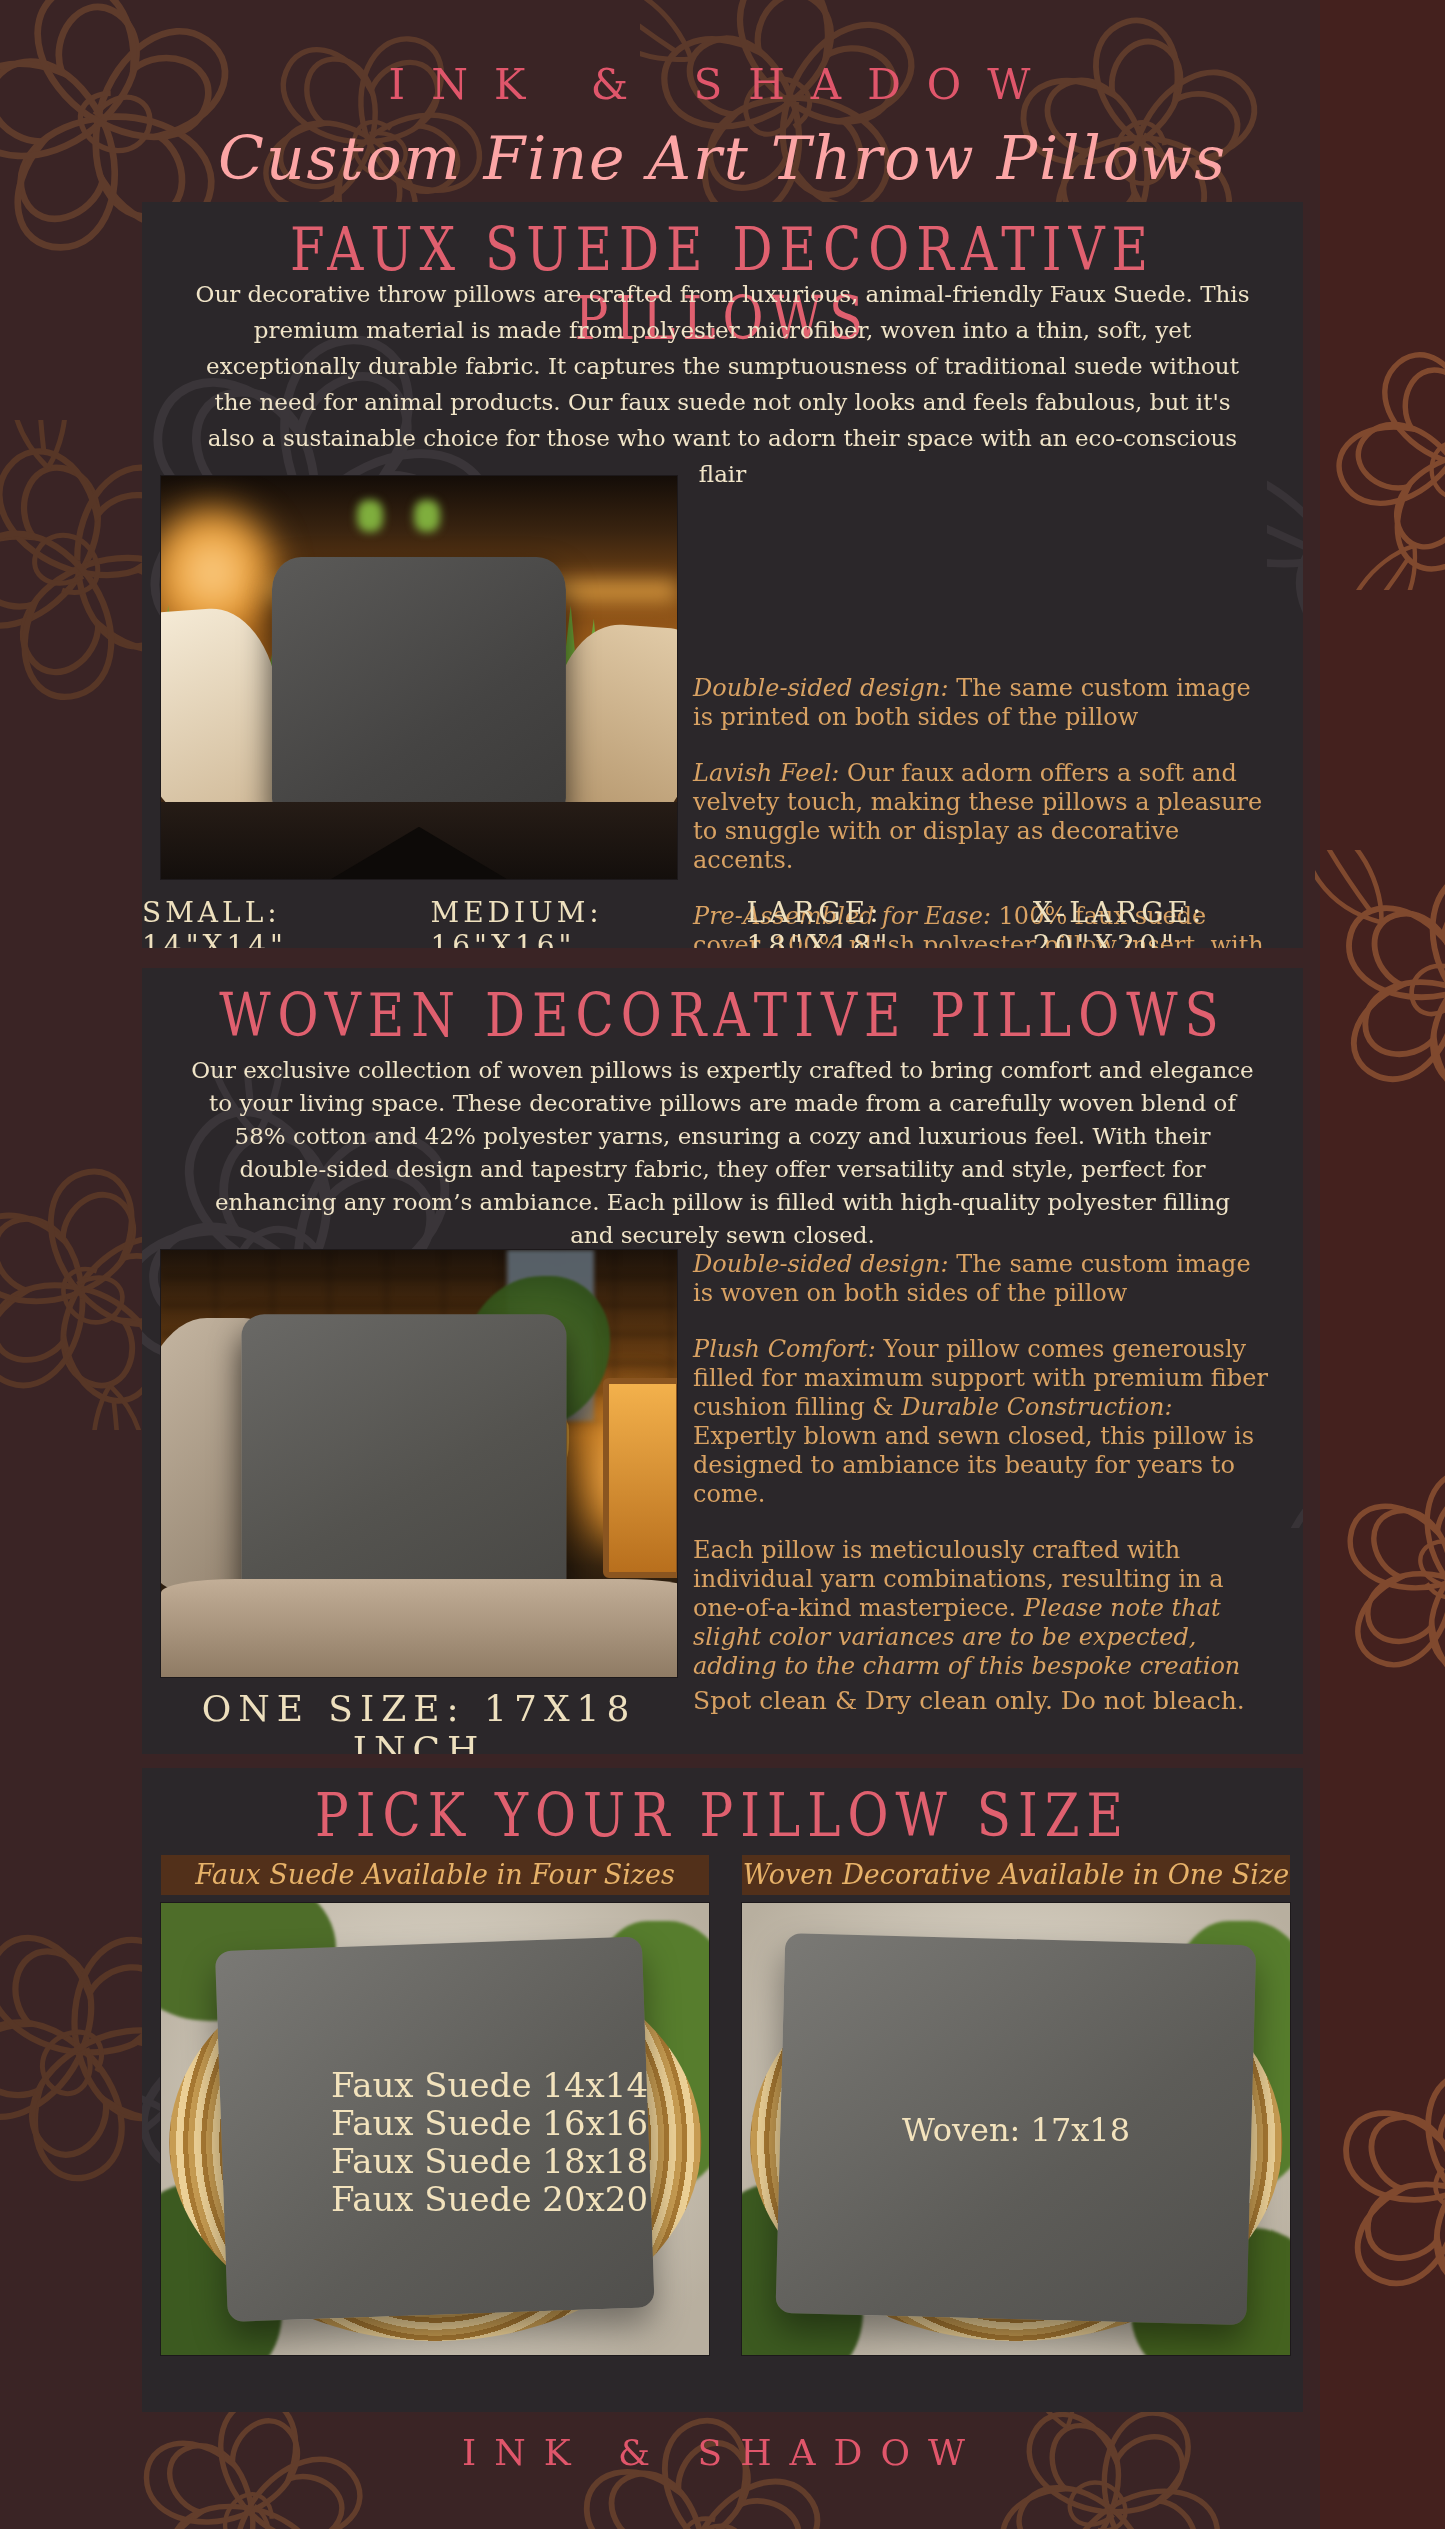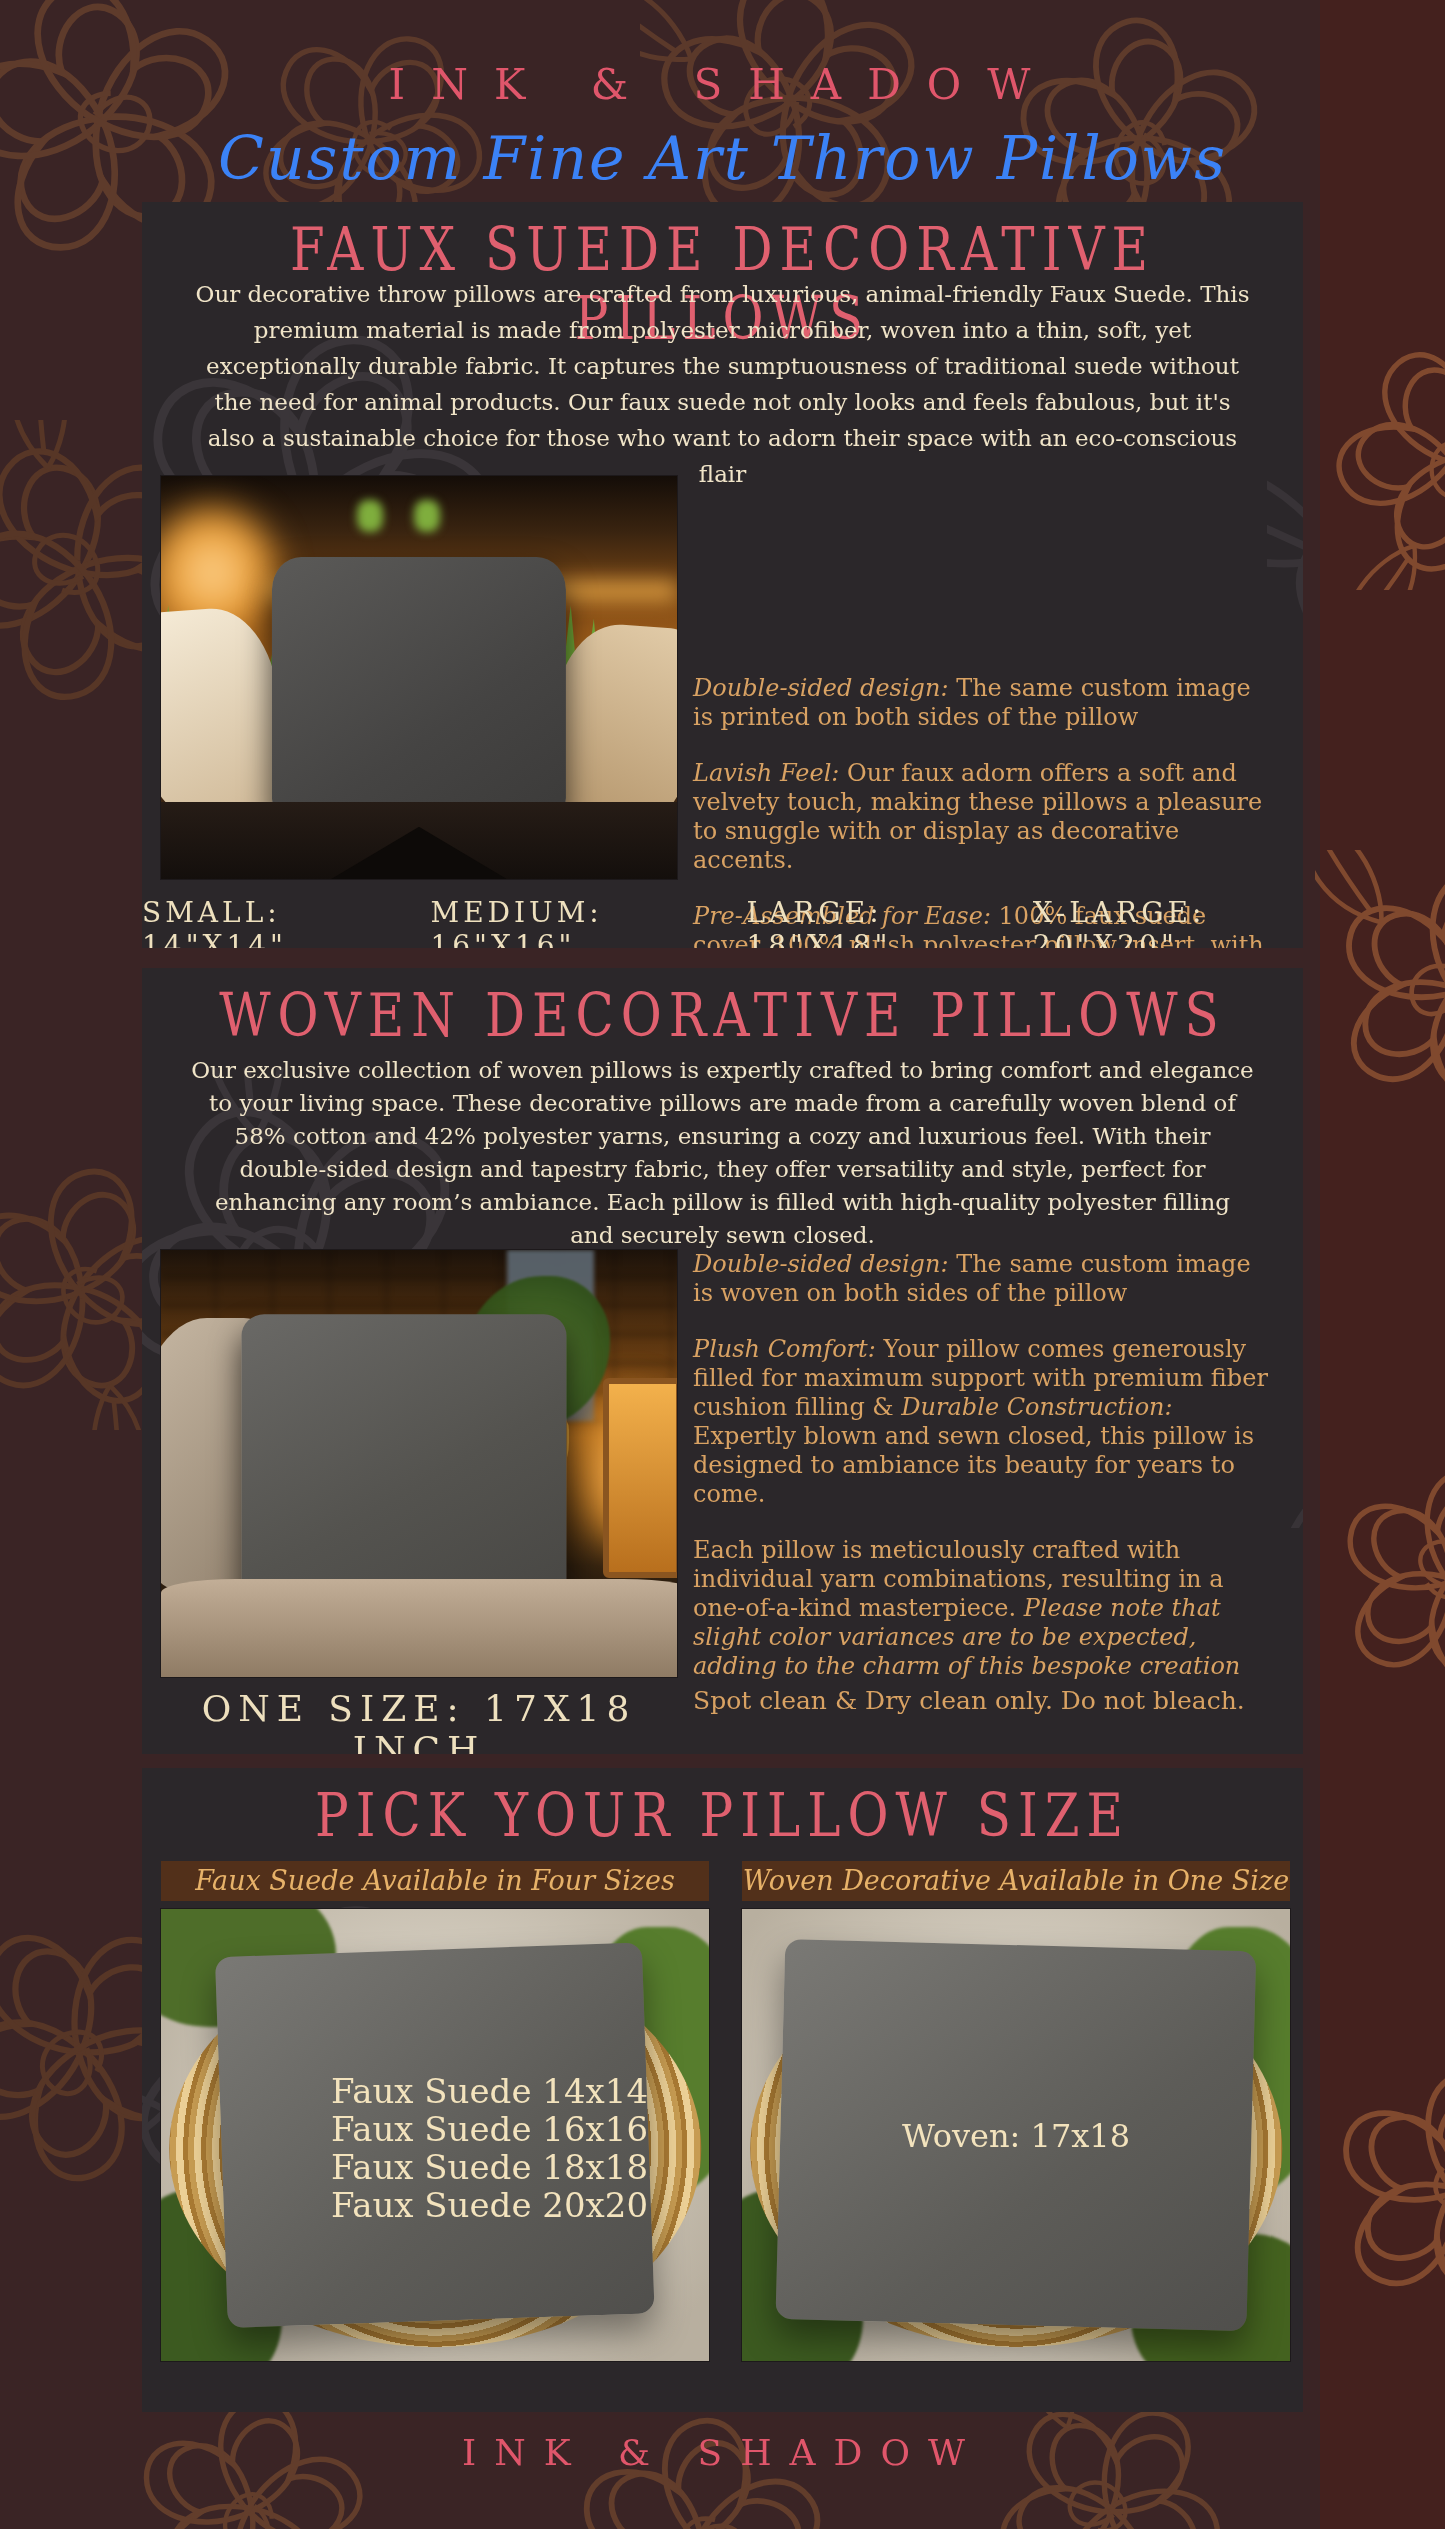--- a/index.html
+++ b/index.html
@@ -4,21 +4,21 @@
 <style>
   html,body{margin:0;padding:0;background:#241517;}
   body{width:1445px;height:2529px;position:relative;overflow:hidden;
        font-family:"DejaVu Serif","Liberation Serif",serif;background:#3a2425;}
   .deco{position:absolute;pointer-events:none;}
   .edge-strip{position:absolute;right:0;top:0;width:125px;height:100%;background:#44211e;}
   .page{position:absolute;inset:0;}
   
   .hdr{position:absolute;top:60px;left:0;width:100%;text-align:center;z-index:3;}
   .brand{font-size:42px;letter-spacing:26px;color:#e0566b;text-transform:uppercase;}
-  .tagline{margin-top:14px;font-size:60px;font-style:italic;color:#3b82f6;letter-spacing:2px;}
+  .tagline{margin-top:14px;font-size:60px;font-style:italic;color:#fca5a5;letter-spacing:2px;}
   
   .panel{position:absolute;left:142px;width:1161px;background:#2b272a;z-index:2;overflow:hidden;}
   .panel *{position:relative;z-index:2;}
   .panel .deco{z-index:1;}
   #panel-faux{top:202px;height:746px;}
   #panel-woven{top:968px;height:786px;}
   #panel-pick{top:1768px;height:644px;}
   .sec-h{position:absolute;top:14px;left:0;width:100%;text-align:center;margin:0;
          font-weight:normal;font-size:50px;letter-spacing:7px;color:#e0606f;
          transform:scaleY(1.18);transform-origin:top center;}
@@ -77,21 +77,21 @@
           background:repeating-linear-gradient(90deg,#d79a35 0 6px,#9a6418 6px 12px);
           border-radius:14% 14% 40% 40%/20% 20% 60% 60%;}
   .p2-cushion{left:-5%;top:16%;width:31%;height:64%;background:linear-gradient(135deg,#c7b8a4,#8f7f6b);
               border-radius:45% 32% 36% 30%;}
   .p2-pillow{left:47%;top:51%;width:63%;height:72%;transform:translate(-50%,-50%);
              background:linear-gradient(150deg,#6a6966,#54534f 55%,#474643);
              border-radius:7%;box-shadow:0 18px 30px #000a;}
   .p2-seat{left:0;bottom:0;width:104%;height:23%;background:linear-gradient(180deg,#c2ae97,#8f7b64);
            border-radius:14% 14% 0 0;}
   
-  .pick-col{position:absolute;top:93px;width:548px;}
+  .pick-col{position:absolute;top:87px;width:548px;}
   #pick-left{left:19px;}
   #pick-right{left:600px;}
   .banner{height:40px;line-height:40px;background:#52301a;text-align:center;
           color:#e7b269;font-style:italic;font-size:27px;}
   .pick-photo{position:relative;margin-top:8px;width:548px;height:452px;overflow:hidden;
               background:radial-gradient(circle at 50% 45%,#e9e3d7,#b8af9f 88%);box-shadow:0 0 0 1px #1d191b;}
   .pick-photo>div{position:absolute;}
   .leafy{filter:blur(1.5px);}
   .g1{left:-6%;top:-8%;width:38%;height:34%;background:#4e6d29;border-radius:40% 60% 55% 45%;}
   .g2{left:-8%;bottom:-6%;width:30%;height:44%;background:#3c5a20;border-radius:55% 45% 40% 60%;}

